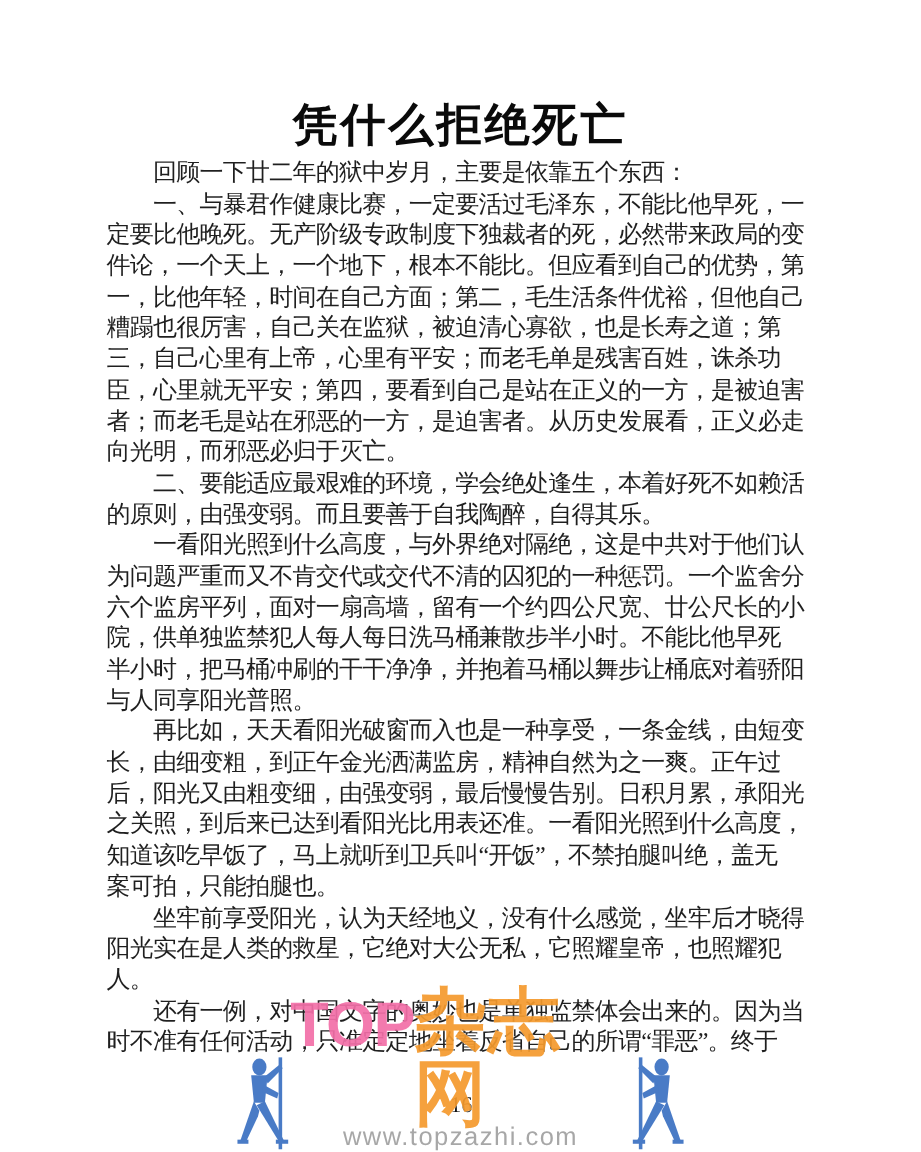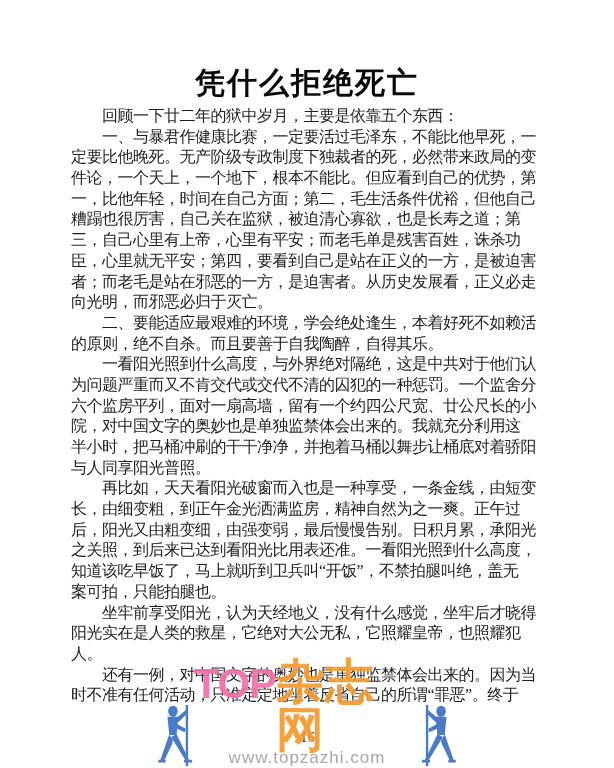--- a/index.html
+++ b/index.html
@@ -95,25 +95,25 @@
       <div class="line">　　一、与暴君作健康比赛，一定要活过毛泽东，不能比他早死，一</div>
       <div class="line">定要比他晚死。无产阶级专政制度下独裁者的死，必然带来政局的变</div>
       <div class="line">件论，一个天上，一个地下，根本不能比。但应看到自己的优势，第</div>
       <div class="line">一，比他年轻，时间在自己方面；第二，毛生活条件优裕，但他自己</div>
       <div class="line">糟蹋也很厉害，自己关在监狱，被迫清心寡欲，也是长寿之道；第</div>
       <div class="line">三，自己心里有上帝，心里有平安；而老毛单是残害百姓，诛杀功</div>
       <div class="line">臣，心里就无平安；第四，要看到自己是站在正义的一方，是被迫害</div>
       <div class="line">者；而老毛是站在邪恶的一方，是迫害者。从历史发展看，正义必走</div>
       <div class="line">向光明，而邪恶必归于灭亡。</div>
       <div class="line">　　二、要能适应最艰难的环境，学会绝处逢生，本着好死不如赖活</div>
-      <div class="line">的原则，绝不自杀。而且要善于自我陶醉，自得其乐。</div>
+      <div class="line">的原则，由强变弱。而且要善于自我陶醉，自得其乐。</div>
       <div class="line">　　一看阳光照到什么高度，与外界绝对隔绝，这是中共对于他们认</div>
       <div class="line">为问题严重而又不肯交代或交代不清的囚犯的一种惩罚。一个监舍分</div>
       <div class="line">六个监房平列，面对一扇高墙，留有一个约四公尺宽、廿公尺长的小</div>
-      <div class="line">院，对中国文字的奥妙也是单独监禁体会出来的。我就充分利用这</div>
+      <div class="line">院，供单独监禁犯人每人每日洗马桶兼散步半小时。不能比他早死</div>
       <div class="line">半小时，把马桶冲刷的干干净净，并抱着马桶以舞步让桶底对着骄阳</div>
       <div class="line">与人同享阳光普照。</div>
       <div class="line">　　再比如，天天看阳光破窗而入也是一种享受，一条金线，由短变</div>
       <div class="line">长，由细变粗，到正午金光洒满监房，精神自然为之一爽。正午过</div>
       <div class="line">后，阳光又由粗变细，由强变弱，最后慢慢告别。日积月累，承阳光</div>
       <div class="line">之关照，到后来已达到看阳光比用表还准。一看阳光照到什么高度，</div>
       <div class="line">知道该吃早饭了，马上就听到卫兵叫“开饭”，不禁拍腿叫绝，盖无</div>
       <div class="line">案可拍，只能拍腿也。</div>
       <div class="line">　　坐牢前享受阳光，认为天经地义，没有什么感觉，坐牢后才晓得</div>
       <div class="line">阳光实在是人类的救星，它绝对大公无私，它照耀皇帝，也照耀犯</div>

